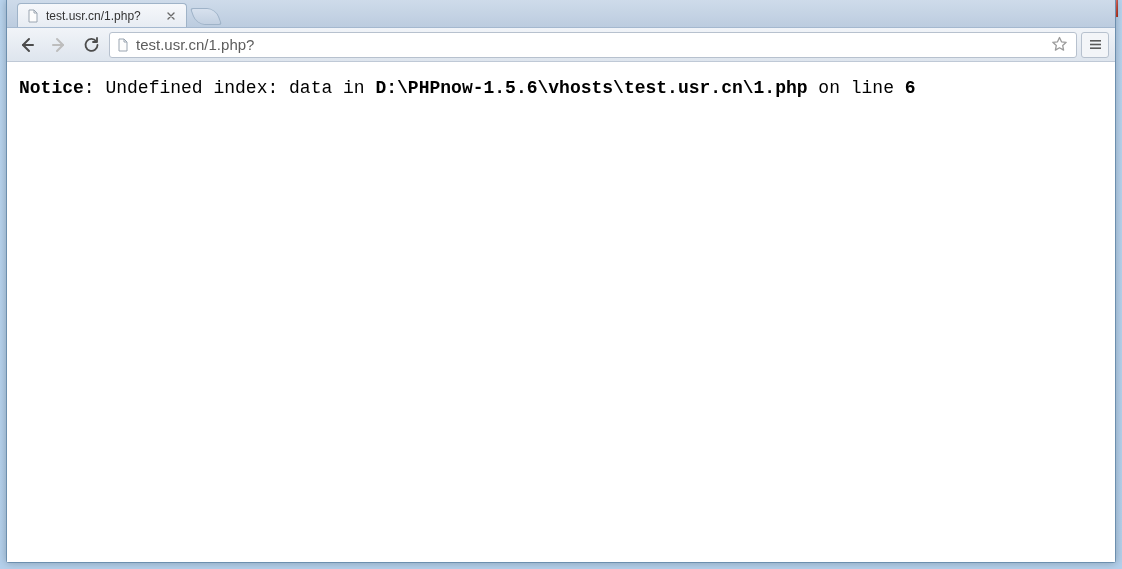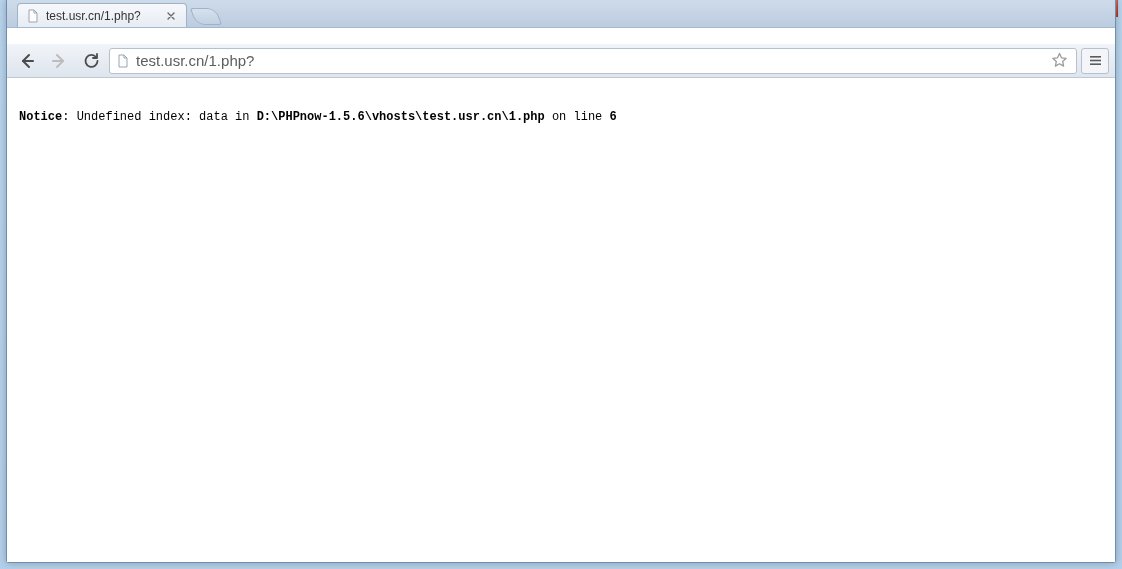--- a/index.html
+++ b/index.html
@@ -34,21 +34,21 @@
       background:linear-gradient(to bottom,#e46a5f,#c83b25);
       border-left:1px solid rgba(0,0,0,.2);
     }
 
     .chrome {
       position:absolute; left:6px; right:6px; top:0; bottom:6px;
       border:1px solid #6c8fae; border-top:none;
       border-radius:0 0 3px 3px;
       background:#fff;
       box-shadow:0 0 8px rgba(0,0,0,.25);
-      display:flex; flex-direction:column;gap:16px;
+      display:flex; flex-direction:column;
     }
 
     .tab-strip {
       height:28px; background:linear-gradient(to bottom,#cedbea,#bcccdf);
       display:flex; align-items:flex-end; padding-left:10px;
       border-bottom:1px solid #a4b8cf;
       position:relative;
     }
     .tab {
       height:24px; display:flex; align-items:center;
@@ -98,21 +98,21 @@
     }
     .menu-btn {
       width:28px; height:26px; display:flex; align-items:center; justify-content:center;
       border:1px solid #b7c1ce; border-radius:3px; cursor:pointer;
       background:#f3f5f8;
     }
 
     .viewport {
       flex:1; background:#fff; padding:16px 12px 0 12px;
       font-family: "Courier New", Courier, monospace;
-      font-size:12px; color:#000;
+      font-size:18px; color:#000;
       overflow:auto;
     }
     .php-line b.notice { font-weight:bold; font-family:"NSimSun","SimSun","Courier New",monospace; }
     .php-line b.path,
     .php-line b.lineno { font-weight:bold; }
     .php-line { font-family:"NSimSun","SimSun","Courier New",monospace; letter-spacing:0; }
 
     svg { display:block; }
   </style>
 </head>

